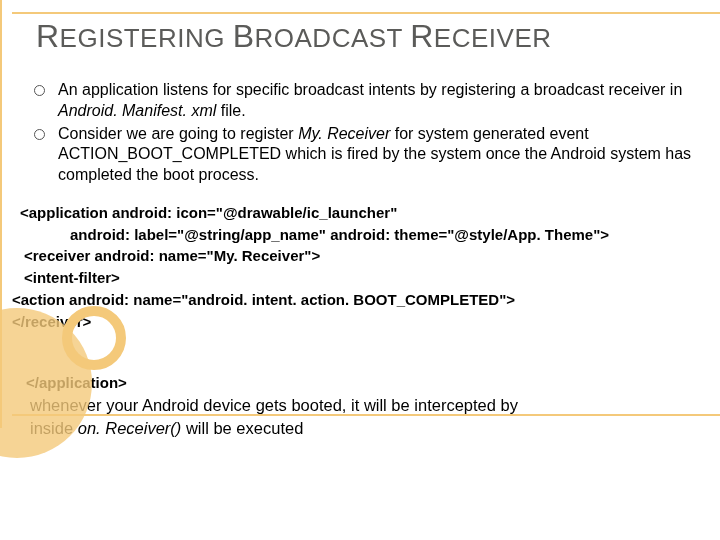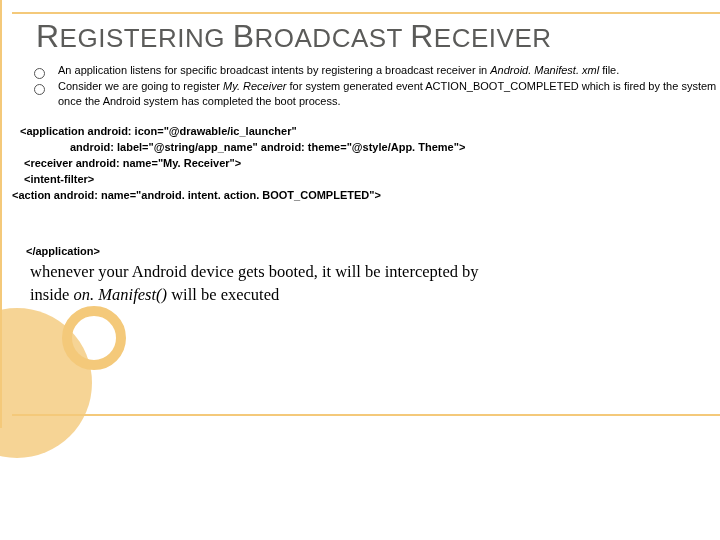--- a/index.html
+++ b/index.html
@@ -9,33 +9,33 @@
   .rule{position:absolute;background:#f4c97a;}
   .rule-top{left:10px;right:0;top:12px;height:2px;}
   .rule-bottom{left:10px;right:0;bottom:12px;height:2px;}
   .circle{position:absolute;left:-60px;bottom:-30px;width:150px;height:150px;
     border-radius:50%;background:#f4c97a;opacity:.8;}
   .ring{position:absolute;left:60px;bottom:58px;width:44px;height:44px;
     border-radius:50%;background:transparent;border:10px solid #f4c97a;}
   h1{margin:0;padding:18px 0 8px 34px;font-size:26px;font-weight:400;
     letter-spacing:.5px;color:#5b5b59;}
   h1 .cap{font-size:32px;}
-  ul.bullets{margin:0 0 14px 32px;padding:0;list-style:none;font-size:11px;
+  ul.bullets{margin:17px 0 14px 32px;padding:0;list-style:none;font-size:16px;
     line-height:1.3;}
   ul.bullets li{position:relative;padding:0 0 2px 24px;}
   ul.bullets li::before{content:"";position:absolute;left:0;top:5px;width:9px;
     height:9px;border:1.5px solid #555;border-radius:50%;}
-  .code{margin:0 6px 0 10px;font-size:11px;line-height:1.45;font-weight:700;}
+  .code{margin:0 6px 0 10px;font-size:15px;line-height:1.45;font-weight:700;}
   .code .ind1{padding-left:58px;}
   .code .ind2{padding-left:12px;}
   .code .ind3{padding-left:8px;}
   .code .ind1b{padding-left:56px;}
   .code .ind2b{padding-left:14px;margin-top:40px;}
   .tail{margin:0 6px 0 10px;font-size:16.5px;line-height:1.4;font-weight:400;}
-  .tail .ind{padding-left:18px;font-family:Liberation Serif, serif;}
+  .tail .ind{padding-left:18px;}
 </style>
 </head>
 <body>
 
 <div class="slide">
   <div class="rule rule-top"></div>
   <div class="rule rule-bottom"></div>
   <div class="circle"></div>
   <div class="ring"></div>
 
@@ -45,20 +45,21 @@
       <li>An application listens for specific broadcast intents by registering a broadcast receiver in <i>Android. Manifest. xml</i> file.</li>
       <li>Consider we are going to register <i>My. Receiver</i> for system generated event ACTION_BOOT_COMPLETED which is fired by the system once the Android system has completed the boot process.</li>
     </ul>
 
   <div class="code">
       <div class="ind3">&lt;application android: icon="@drawable/ic_launcher"</div>
       <div class="ind1">android: label="@string/app_name" android: theme="@style/App. Theme"&gt;</div>
       <div class="ind2">&lt;receiver android: name="My. Receiver"&gt;</div>
       <div class="ind2">&lt;intent-filter&gt;</div>
       <div>&lt;action android: name="android. intent. action. BOOT_COMPLETED"&gt;</div>
+      <div>&lt;/receiver&gt;</div>
       <div class="ind2b">&lt;/application&gt;</div>
     </div>
 
   <div class="tail">
       <div class="ind" style="font-weight: 400;">whenever your Android device gets booted, it will be intercepted by</div>
-      <div class="ind" style="font-weight: 400;">inside <i>on. Manifest()</i> will be executed</div>
+      <div class="ind" style="font-weight: 400;">inside <i>on. Receiver()</i> will be executed</div>
     </div>
 </div>
 
 </body></html>

